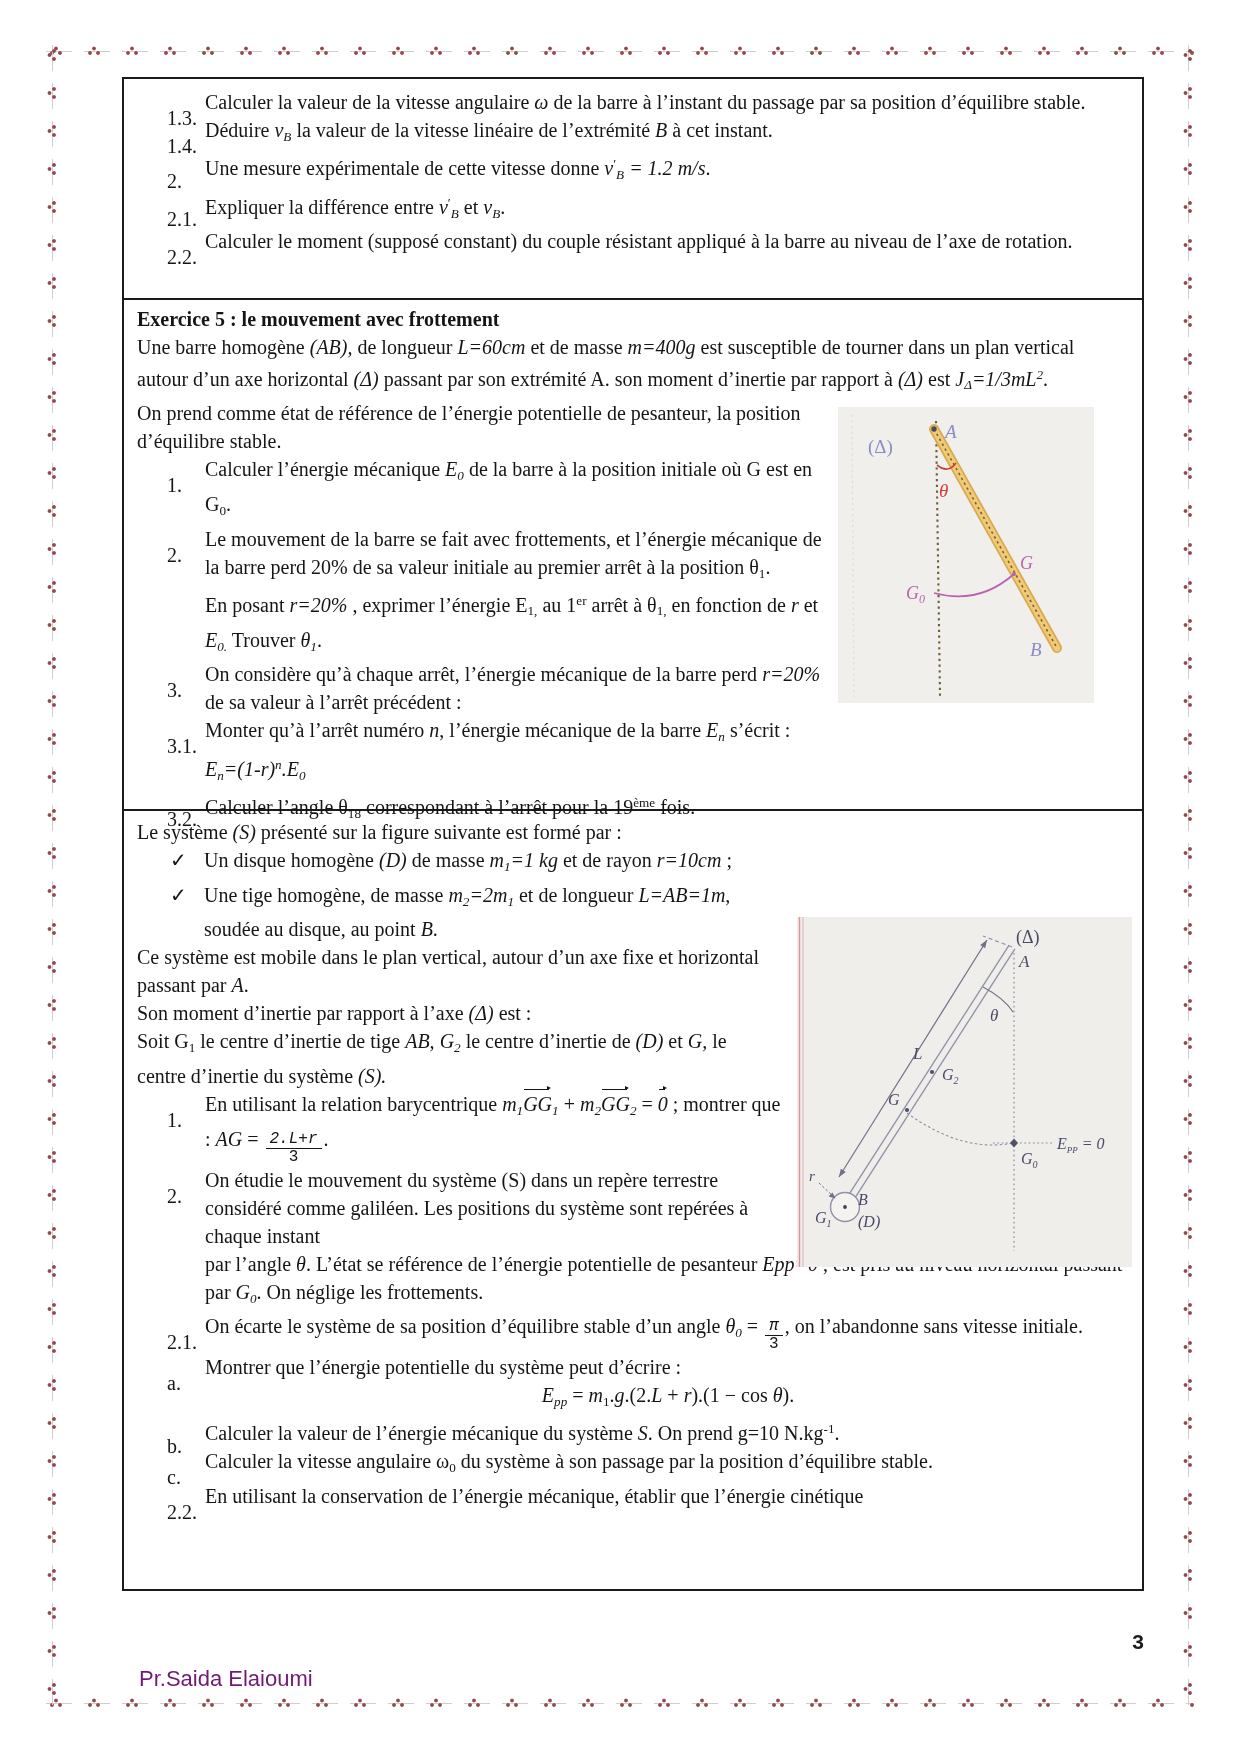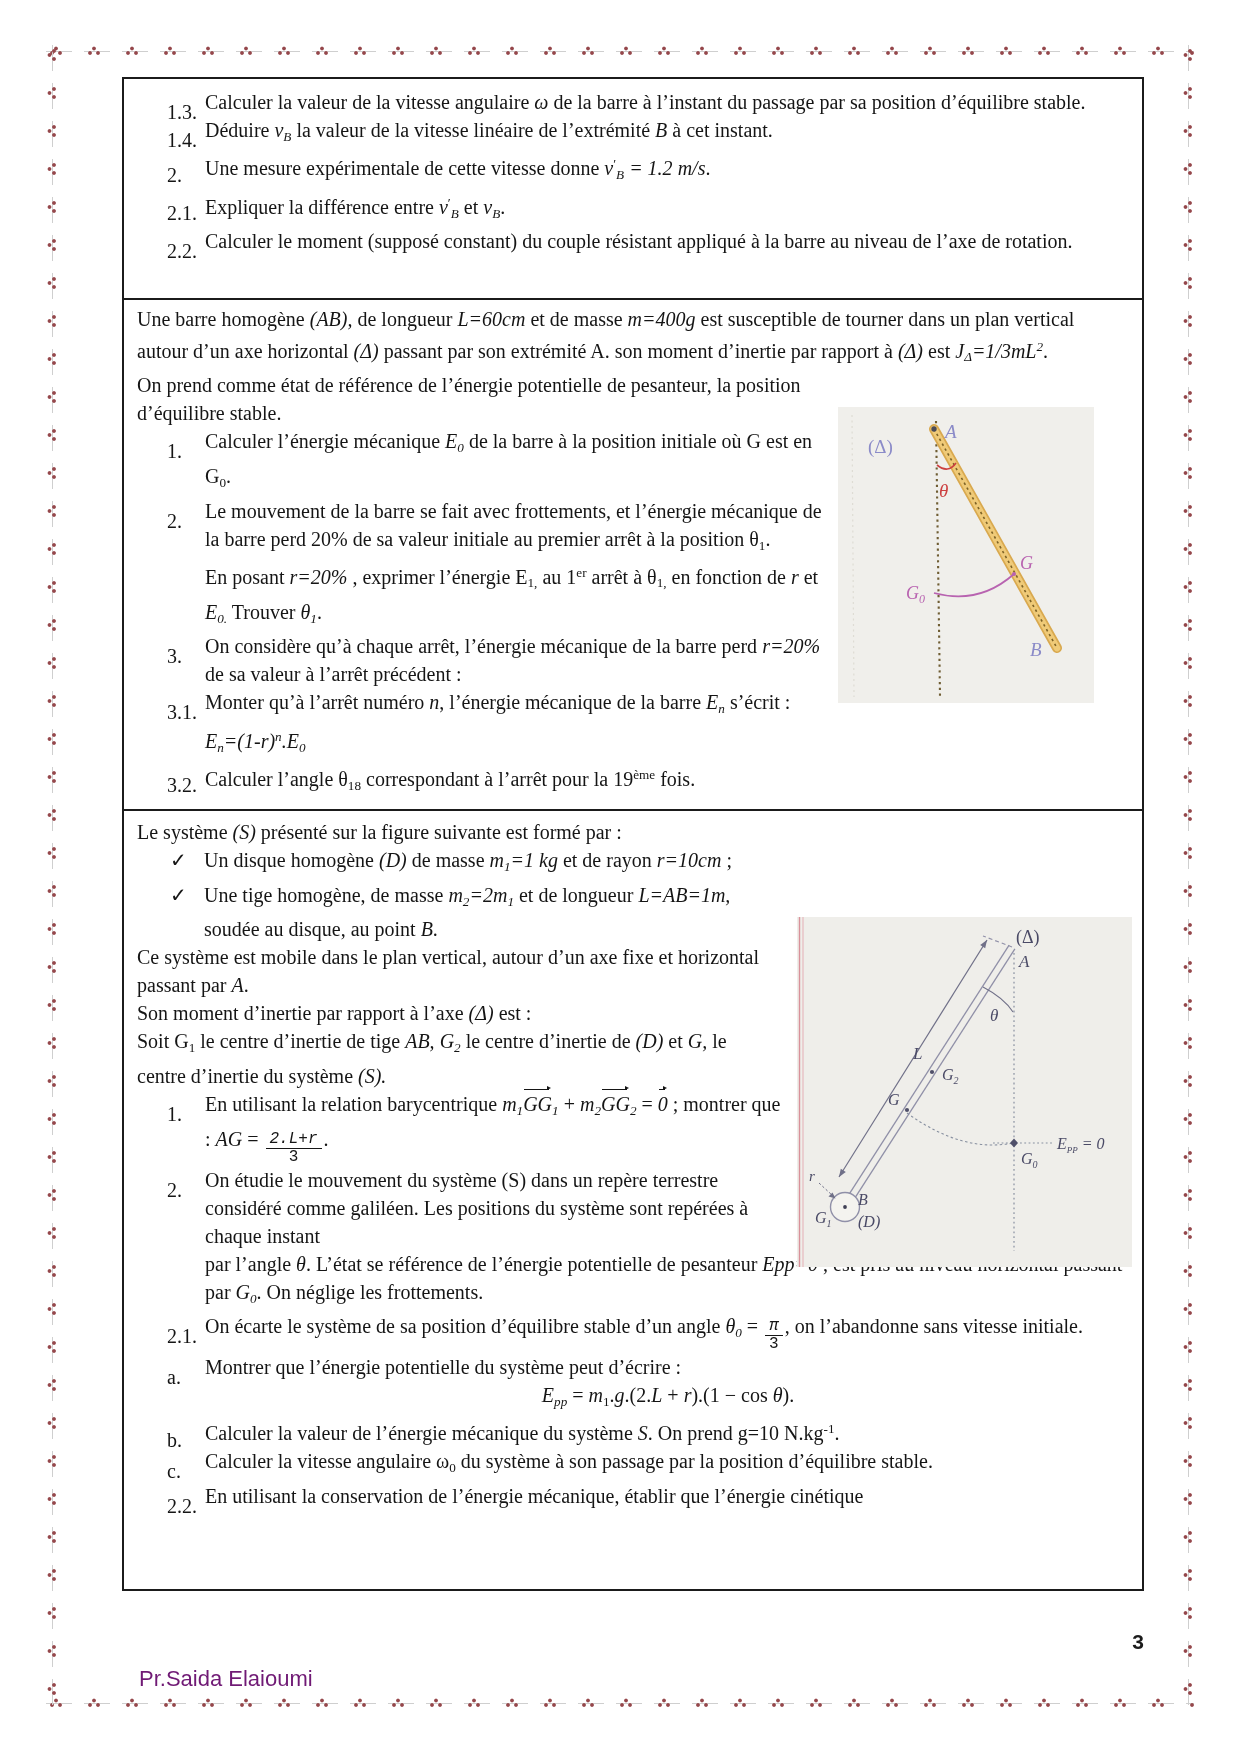--- a/index.html
+++ b/index.html
@@ -30,21 +30,21 @@
   .sheet{position:absolute;left:122px;top:77px;width:1018px;border:2px solid #1b1b1b;
          font-size:20px;line-height:28px;}
   .row{position:relative;box-sizing:border-box;}
   .row1{height:221px;border-bottom:2px solid #1b1b1b;padding-top:9px;}
   .row2{height:511px;border-bottom:2px solid #1b1b1b;padding-top:5px;}
   .row3{height:778px;padding-top:7px;}
 
   .title{font-weight:bold;padding-left:13px;}
   .p{padding-left:13px;padding-right:16px;}
   .item{position:relative;margin-left:43px;padding-left:38px;padding-right:6px;}
-  .item>.lbl{position:absolute;left:0;top:10px;white-space:pre;}
+  .item>.lbl{position:absolute;left:0;top:16px;white-space:pre;}
   .chk{position:relative;margin-left:46px;padding-left:34px;}
   .chk>.lbl{position:absolute;left:0;top:0;}
   .cont{margin-left:81px;padding-right:6px;}
   .eq{text-align:center;margin-left:130px;margin-right:60px;}
   .w5{margin-right:312px;}   
   .w6{margin-right:352px;}   
 
   .r-i{font-style:italic}
   .r-sub{font-size:0.66em;vertical-align:-0.28em;}
   .r-sup{font-size:0.66em;vertical-align:0.5em;}
@@ -95,20 +95,21 @@
         <span class="lbl">2.1.</span>
         <span><span>Expliquer la différence entre </span><span class="r-i">v</span><span class="r-sup">′</span><span class="r-i r-sub">B</span><span> et </span><span class="r-i">v</span><span class="r-i r-sub">B</span><span>.</span></span>
       </div>
       <div class="item">
         <span class="lbl">2.2.</span>
         <span><span>Calculer le moment (supposé constant) du couple résistant appliqué à la barre au niveau de l’axe de rotation.</span></span>
       </div>
     </div>
 
     <div class="row row2">
+      <div class="title">Exercice 5 : le mouvement avec frottement</div>
       <div class="p"><span>Une barre homogène </span><span class="r-i">(AB),</span><span> de longueur </span><span class="r-i">L=60cm</span><span> et de masse </span><span class="r-i">m=400g</span><span> est susceptible de tourner dans un plan vertical autour d’un axe horizontal </span><span class="r-i">(Δ)</span><span> passant par son extrémité A. son moment d’inertie par rapport à </span><span class="r-i">(Δ)</span><span> est  </span><span class="r-i">J</span><span class="r-i r-sub">Δ</span><span class="r-i">=1/3mL</span><span class="r-i r-sup">2</span><span>.</span></div>
       <div class="p w5"><span>On prend comme état de référence de l’énergie potentielle de pesanteur, la position d’équilibre stable.</span></div>
       <div class="item w5">
         <span class="lbl">1.</span>
         <span><span>Calculer l’énergie mécanique </span><span class="r-i">E</span><span class="r-i r-sub">0</span><span> de la barre à la position initiale où G est en G</span><span class="r-sub">0</span><span>.</span></span>
       </div>
       <div class="item w5">
         <span class="lbl">2.</span>
         <span><span>Le  mouvement de la barre se fait avec frottements, et l’énergie mécanique de la barre perd 20% de sa valeur initiale au premier arrêt à la position θ</span><span class="r-sub">1</span><span>.</span></span>
       </div>

